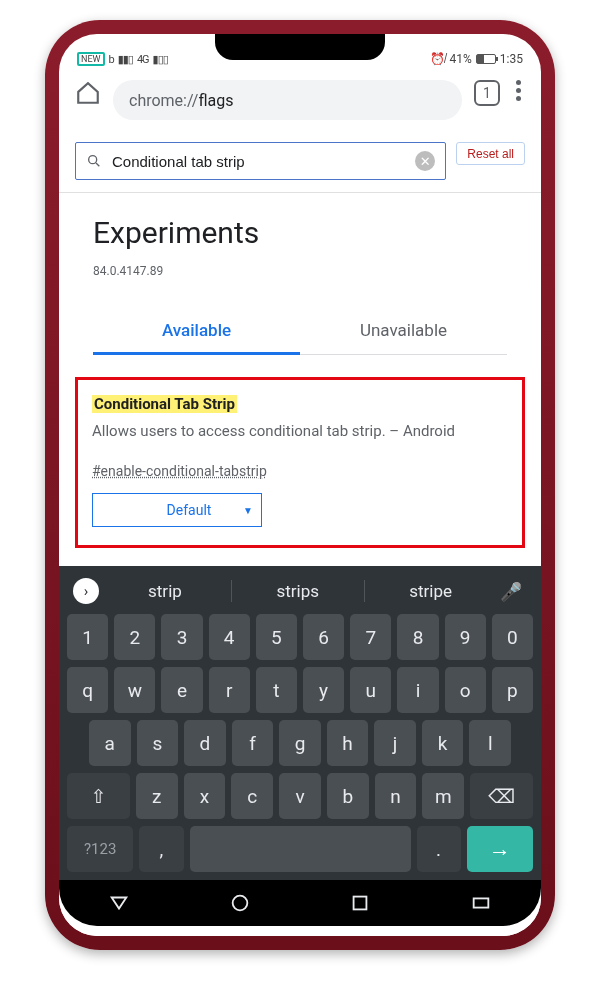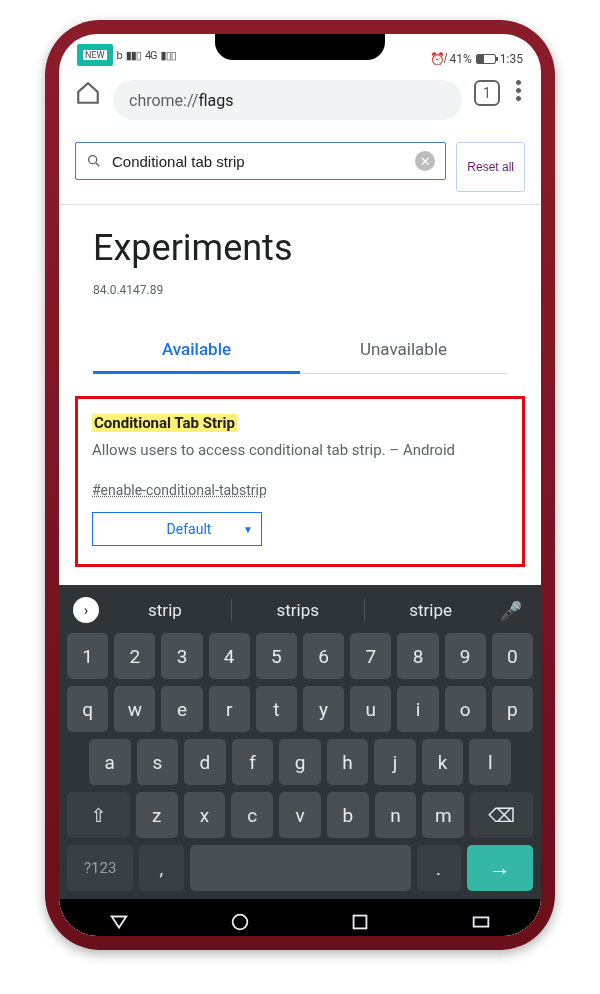--- a/index.html
+++ b/index.html
@@ -91,25 +91,25 @@
     border:1.5px solid #4c74c9; border-radius:2px;
     padding:0 10px; height:38px; background:#fff;
   }
   .search-box svg{width:16px;height:16px;stroke:#5f6368;fill:none;stroke-width:2;}
   .search-box input{
     flex:1;border:none;outline:none;font-size:15px;margin:0 8px;color:#202124;background:transparent;
   }
   .search-box input::placeholder{color:#9aa0a6;}
   .clear-btn{width:20px;height:20px;background:#bdbdbd;border-radius:50%;display:flex;align-items:center;justify-content:center;color:#fff;font-size:13px;line-height:1;}
   .reset-btn{
-    border:1px solid #bcd1f0;border-radius:3px;background:#fff;color:#701a75;
-    font-size:12px;padding:0 10px;height:50px;
+    border:1px solid #bcd1f0;border-radius:3px;background:#fff;color:#b91c1c;
+    font-size:12px;padding:0 10px;height:23px;
   }
   .exp-section{padding:22px 34px 0 34px;}
-  .exp-title{font-size:36px;font-weight:400;color:#202124;margin:0 0 14px 0;}
+  .exp-title{font-size:30px;font-weight:400;color:#202124;margin:0 0 14px 0;}
   .version{font-size:12px;color:#5f6368;margin-bottom:30px;}
   .tabs-row{display:flex;border-bottom:1px solid #dadce0;}
   .tab{flex:1;text-align:center;padding:12px 0;font-size:17px;color:#5f6368;}
   .tab.active{color:#1a73e8;border-bottom:3px solid #1a73e8;margin-bottom:-1px;font-weight:500;}
   
   .flag-card{
     margin:22px 16px 0 16px;
     border:3px solid #e30613;
     padding:14px 14px 18px 14px;
   }
@@ -157,21 +157,21 @@
 </style>
 </head>
 <body>
 
 <div class="phone">
   <div class="screen">
     <div class="notch"></div>
 
     <div class="status-bar">
       <div class="status-left">
-        <span style="font-size:9px;border:6px solid #14b8a6;padding:0 2px;border-radius:2px;">NEW</span>
+        <span style="font-size:9px;border:2px solid #14b8a6;padding:0 2px;border-radius:2px;">NEW</span>
         <span class="sig">b</span>
         <span class="sig">▮▮▯</span>
         <span class="sig">4G</span>
         <span class="sig">▮▯▯</span>
       </div>
       <div class="spacer"></div>
       <div class="status-right">
         <span>⏰̸</span>
         <span>41%</span>
         <span class="batt">

